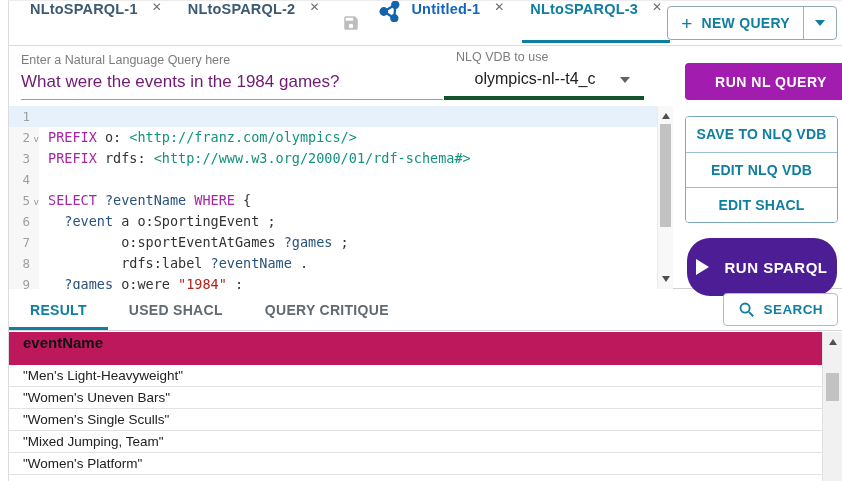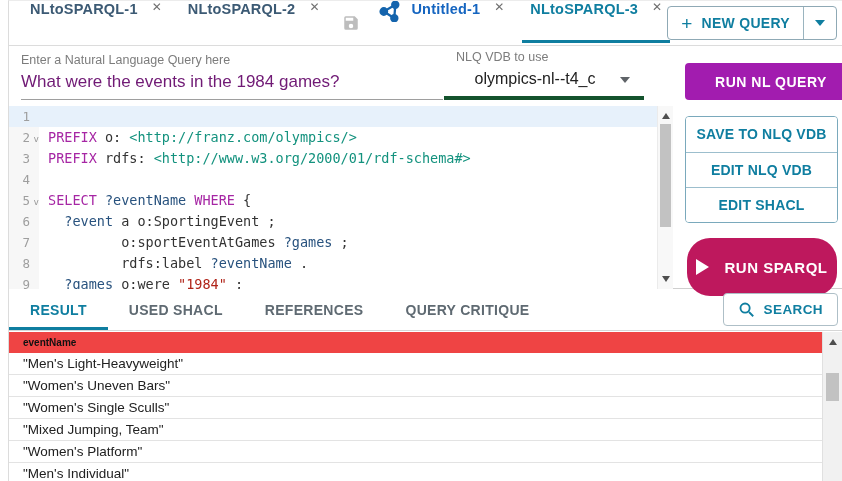--- a/index.html
+++ b/index.html
@@ -86,41 +86,41 @@
 
   
   .side-group { position:absolute; left:676px; top:70px; width:153px;
     border:1px solid #7aa9bc; border-radius:4px; background:#fff; overflow:hidden; }
   .side-btn { height:35px; line-height:35px; text-align:center; color:#0f7ea0;
     font-size:14px; font-weight:700; letter-spacing:.2px; cursor:pointer; background:#fff;
     border:none; width:100%; font-family:inherit; display:block; }
   .side-btn + .side-btn { border-top:1px solid #9cbecd; }
 
   .run-sparql-btn { position:absolute; left:678px; top:192px; width:150px; height:58px;
-    background:#be185d; border:none; border-radius:23px; color:#fff; cursor:pointer;
+    background:#4c1d95; border:none; border-radius:23px; color:#fff; cursor:pointer;
     display:flex; align-items:center; justify-content:center; gap:15px; font-family:inherit;text-align:center; }
   .play-tri { width:0; height:0; border-top:8px solid transparent;
     border-bottom:8px solid transparent; border-left:13px solid #fff; }
   .run-sparql-label { font-size:15px; font-weight:700; letter-spacing:.5px; color:#fff; }
 
   
   .results-panel { position:relative; height:192px; }
   .rtabs { display:flex; height:42px; border-bottom:1px solid #d6d6d6; }
   .rtab { position:relative; padding:0 21px; line-height:42px; font-size:14px;
     font-weight:700; color:#5f6a72; letter-spacing:.3px; cursor:pointer; }
   .rtab.active { color:#0f7ea0; }
   .rtab.active::after { content:""; position:absolute; left:0; right:0; bottom:0;
     height:3px; background:#0f7ea0; }
   .search-btn { position:absolute; right:4px; top:4px; height:33px; padding:0 14px;
     display:flex; align-items:center; gap:9px; background:#fff;
     border:1px solid #aebfc7; border-radius:4px; cursor:pointer; font-family:inherit; }
   .search-label { color:#0f7ea0; font-size:13.5px; font-weight:700; letter-spacing:.4px; }
 
   .rtable { position:absolute; left:0; top:43px; right:20px; }
-  .rtable-header { height:21px; line-height:21px; background:#ef4444; font-size:10px;
+  .rtable-header { height:33px; line-height:21px; background:#be185d; font-size:15px;
     font-weight:700; color:#111; padding-left:14px; }
   .result-row { height:22px; line-height:21px; border-bottom:1px solid #e3e3e3;
     font-size:13.5px; color:#212121; padding-left:14px; background:#fff; cursor:default; }
   .res-sb { right:0; top:43px; width:20px; height:149px; background:#f1f1f1;
     border-left:1px solid #e0e0e0; }
   .res-sb .sb-thumb { left:3px; right:3px; top:41px; height:28px; }
 </style>
 </head>
 <body>
 
@@ -246,21 +246,20 @@
     <button class="run-sparql-btn">
       <span class="play-tri"></span>
       <span class="run-sparql-label">RUN SPARQL</span>
     </button>
   </div>
 
   <div class="results-panel">
     <div class="rtabs" id="rtabs">
         <div class="rtab active">RESULT</div>
         <div class="rtab">USED SHACL</div>
-        <div class="rtab">REFERENCES</div>
         <div class="rtab">QUERY CRITIQUE</div>
       </div>
 
     <button class="search-btn">
       <svg width="17" height="17" viewBox="0 0 24 24" fill="none" stroke="#0f7ea0" stroke-width="2.6">
         <circle cx="10" cy="10" r="6.5"></circle>
         <line x1="15.5" y1="15.5" x2="21.5" y2="21.5"></line>
       </svg>
       <span class="search-label">SEARCH</span>
     </button>

